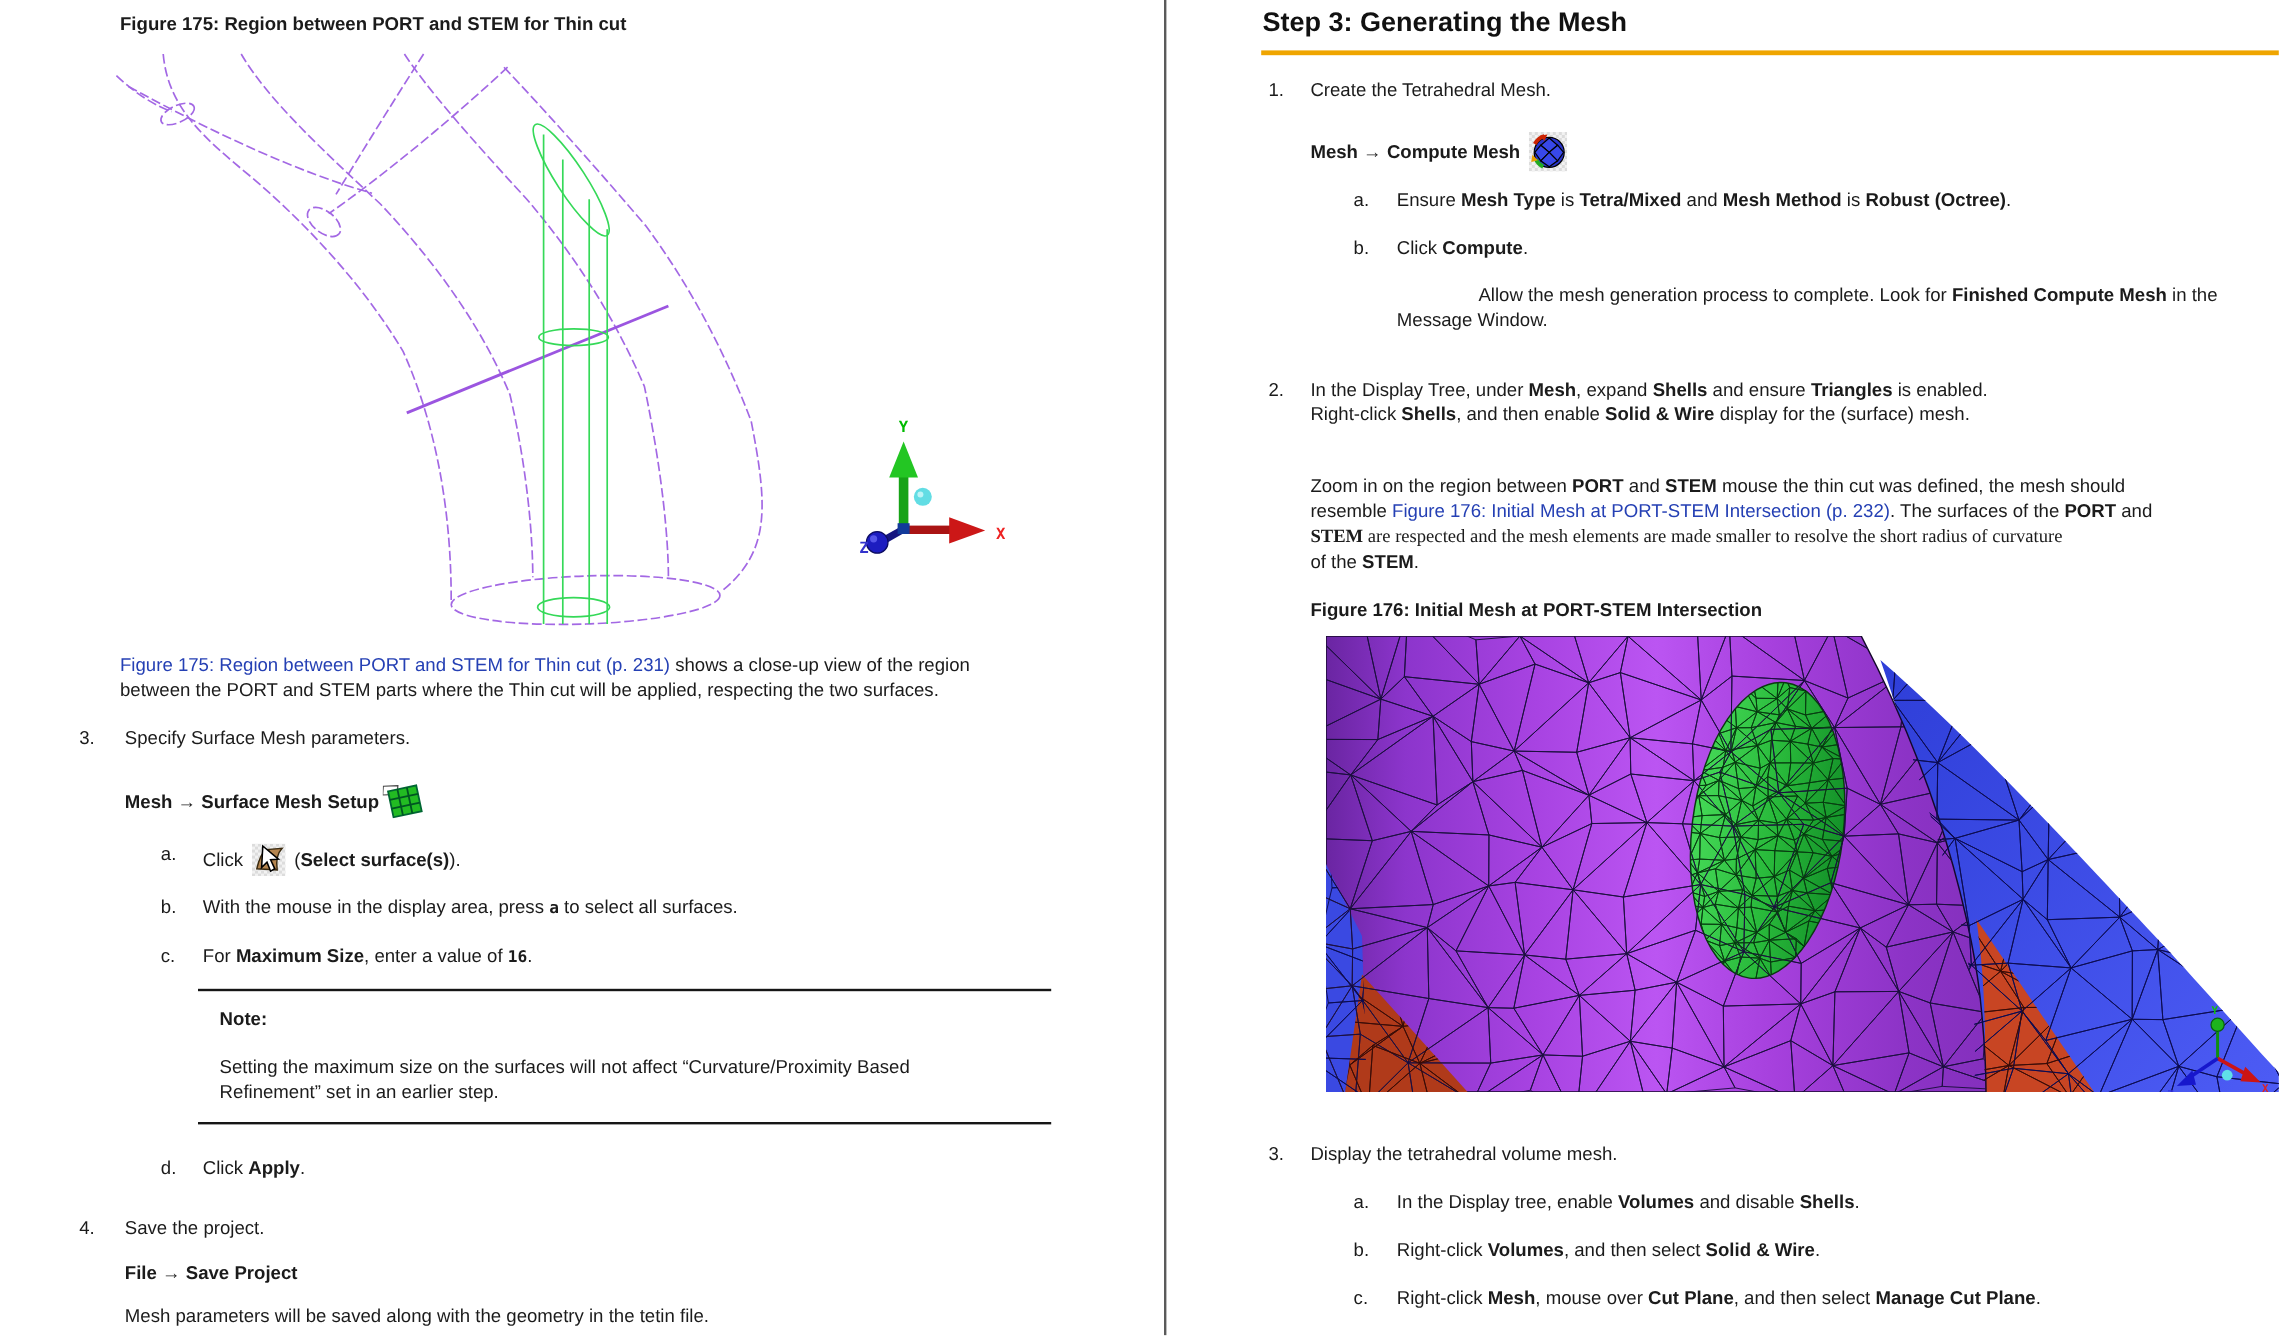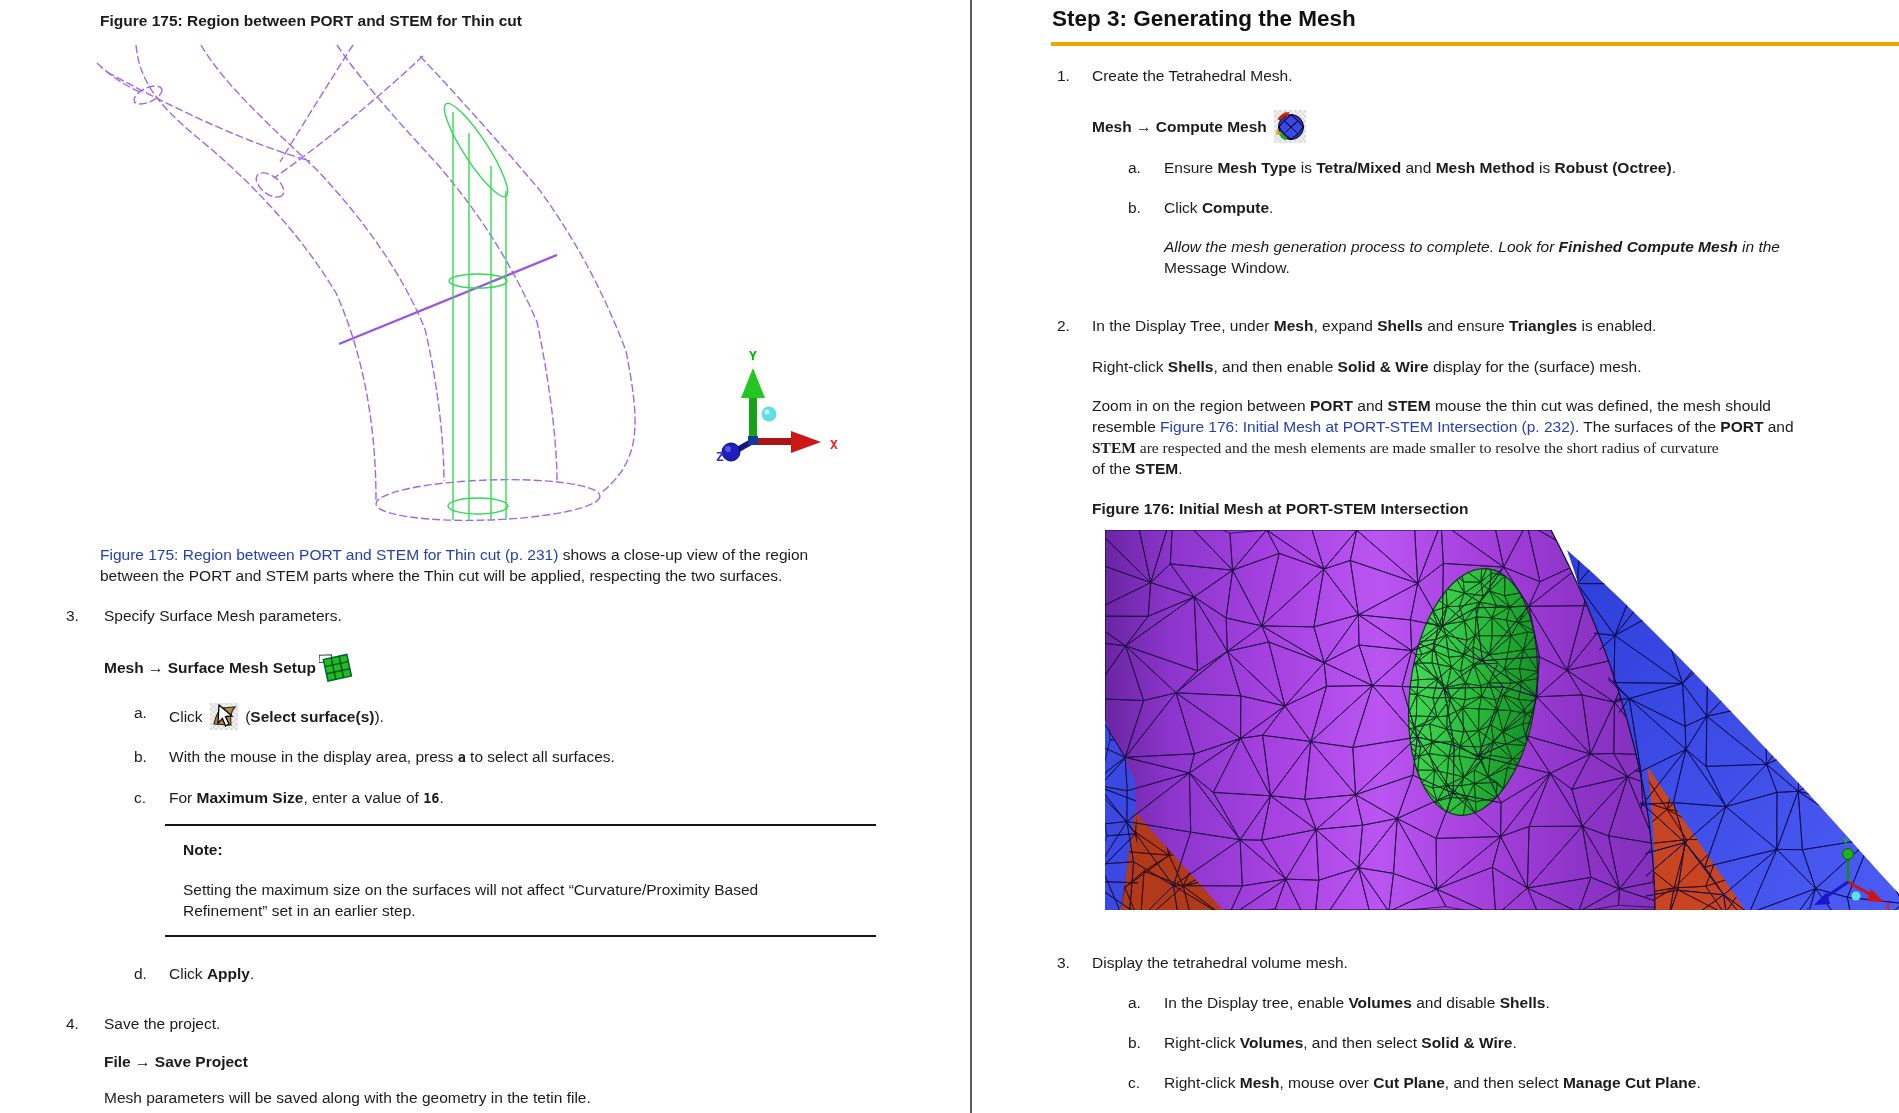--- a/index.html
+++ b/index.html
@@ -167,27 +167,27 @@
         </svg>
       </span>
     </div>
 
     <div class="marker" style="left:1108px;top:158px;">a.</div>
     <div class="line" style="left:1144px;top:158px;"><span>Ensure </span><span class="b">Mesh Type</span><span> is </span><span class="b">Tetra/Mixed</span><span> and </span><span class="b">Mesh Method</span><span> is </span><span class="b">Robust (Octree)</span><span>.</span></div>
 
     <div class="marker" style="left:1108px;top:198px;">b.</div>
     <div class="line" style="left:1144px;top:198px;"><span>Click </span><span class="b">Compute</span><span>.</span></div>
 
-    <div class="line" style="left:1144px;top:237px;font-style:italic;"><span>Allow the mesh generation process to complete. Look for </span><span class="b">Finished Compute Mesh</span><span> in the</span></div>
+    <div class="line" style="left:1212px;top:237px;"><span>Allow the mesh generation process to complete. Look for </span><span class="b">Finished Compute Mesh</span><span> in the</span></div>
     <div class="line" style="left:1144px;top:258px;"><span>Message Window.</span></div>
 
     <div class="marker" style="left:1037px;top:316px;">2.</div>
     <div class="line" style="left:1072px;top:316px;"><span>In the Display Tree, under </span><span class="b">Mesh</span><span>, expand </span><span class="b">Shells</span><span> and ensure </span><span class="b">Triangles</span><span> is enabled.</span></div>
 
-    <div class="line" style="left:1072px;top:357px;"><span>Right-click </span><span class="b">Shells</span><span>, and then enable </span><span class="b">Solid &amp; Wire</span><span> display for the (surface) mesh.</span></div>
+    <div class="line" style="left:1072px;top:336px;"><span>Right-click </span><span class="b">Shells</span><span>, and then enable </span><span class="b">Solid &amp; Wire</span><span> display for the (surface) mesh.</span></div>
 
     <div class="line" style="left:1072px;top:396px;"><span>Zoom in on the region between </span><span class="b">PORT</span><span> and </span><span class="b">STEM</span><span> mouse the thin cut was defined, the mesh should</span></div>
     <div class="line" style="left:1072px;top:417px;"><span>resemble </span><span class="lnk">Figure 176: Initial Mesh at PORT-STEM Intersection (p. 232)</span><span>. The surfaces of the </span><span class="b">PORT</span><span> and</span></div>
     <div class="line" style="left:1072px;top:438px;font-family:Liberation Serif, serif;"><span class="b">STEM</span><span> are respected and the mesh elements are made smaller to resolve the short radius of curvature</span></div>
     <div class="line" style="left:1072px;top:459px;"><span>of the </span><span class="b">STEM</span><span>.</span></div>
 
     <div class="line fig-heading" style="left:1072px;top:499px;">Figure 176: Initial Mesh at PORT-STEM Intersection</div>
 
     <svg style="position:absolute;left:1085px;top:530px;" width="800" height="380" viewBox="0 0 800 380">
       <defs>

